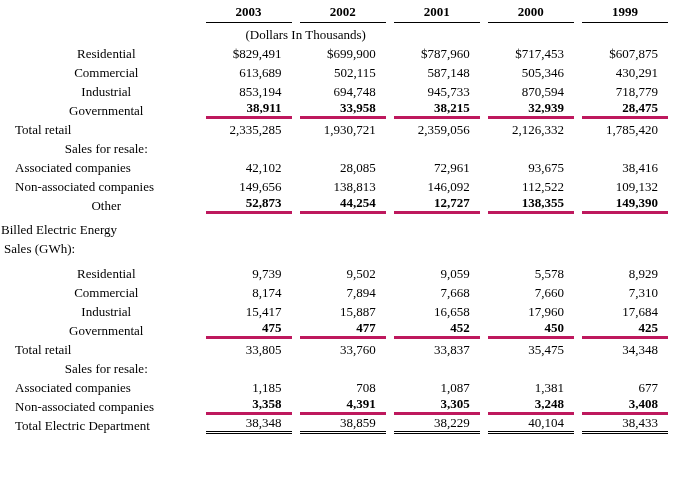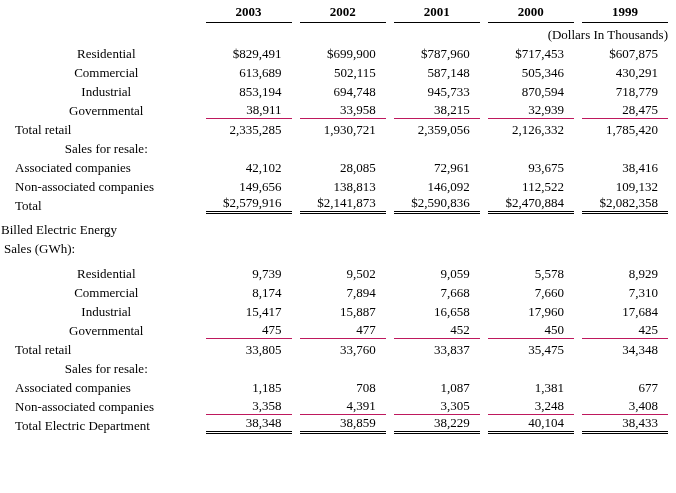--- a/index.html
+++ b/index.html
@@ -34,24 +34,24 @@
     padding: 0 0 2px 0;
     font-size: 13px;
   }
   td { vertical-align: bottom; padding: 0; }
   td.lbl { white-space: nowrap; overflow: hidden; }
   td.num { text-align: right; padding-right: 10px; white-space: nowrap; }
   .i0  { padding-left: 1px; }
   .i0b { padding-left: 4px; }
   .i1  { padding-left: 15px; text-align: center; }
   .i2  { padding-left: 15px; }
-  td.u1 { border-bottom: 1px solid #be185d; }
+  td.u1 { border-bottom: 3px solid #be185d; font-weight: bold; }
   td.u2 { border-bottom: 3px double #000; }
   td.units {
-    text-align: right;
+    text-align: left;
     padding-left: 40px;
     white-space: nowrap;
   }
 </style>
 </head>
 <body>
 
 <table class="fin">
   <colgroup>
     <col class="c-label">
@@ -143,29 +143,29 @@
 
   <tr>
     <td class="lbl i2">Non-associated companies</td>
     <td class="num">149,656</td>
     <td class="num">138,813</td>
     <td class="num">146,092</td>
     <td class="num">112,522</td>
     <td class="num">109,132</td>
   </tr>
 
-
-  <tr>
-    <td class="lbl i2">Total</td>
-    <td class="num u2">$2,579,916</td>
-    <td class="num u2">$2,141,873</td>
-    <td class="num u2">$2,590,836</td>
-    <td class="num u2">$2,470,884</td>
-    <td class="num u2">$2,082,358</td>
-  </tr>
+  <tr>
+    <td class="lbl i1">Other</td>
+    <td class="num u1">52,873</td>
+    <td class="num u1">44,254</td>
+    <td class="num u1">12,727</td>
+    <td class="num u1">138,355</td>
+    <td class="num u1">149,390</td>
+  </tr>
+
 
   <tr class="sp5">
         <td colspan="6"></td>
       </tr>
 
   <tr>
     <td class="lbl i0">Billed Electric Energy</td>
     <td class="num"></td>
         <td class="num"></td>
         <td class="num"></td>

